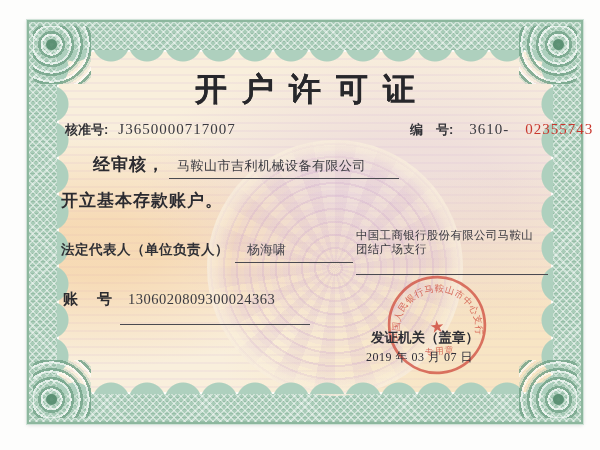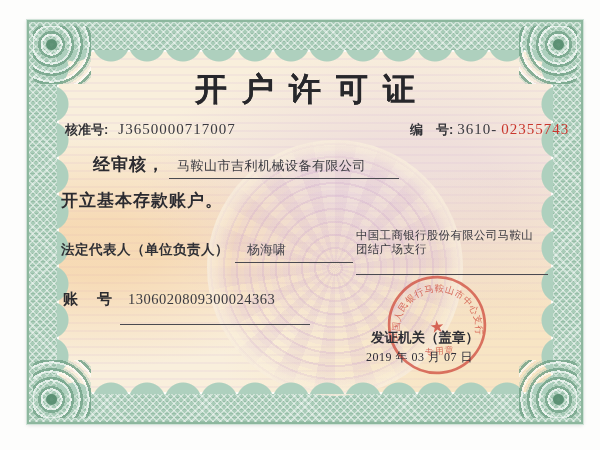--- a/index.html
+++ b/index.html
@@ -84,21 +84,21 @@
   .txt { position:absolute; z-index:4; color:#2d2d33; white-space:nowrap; }
   .serif { font-family:"Liberation Serif", serif; }
 
   .title {
     left:0; right:0; top:46px; text-align:center;
     font-size:32px; font-weight:bold; letter-spacing:15px; padding-left:15px;
     color:#27272b; text-shadow:0 0 .5px #27272b;
   }
   .row { display:flex; align-items:baseline; }
   .meta-left  { left:36px;  top:99px; gap:10px; }
-  .meta-right { left:381px; top:99px; gap:4px;text-align:right; }
+  .meta-right { left:381px; top:99px; gap:16px;text-align:right; }
   .lbl-sm { font-size:13px; font-weight:bold; color:#333338; }
   .val-md { font-size:15px; color:#3a3a40; letter-spacing:1px; }
   .red-num { color:#c9372e; }
 
   .line1 { left:64px; top:131px; }
   .big { font-size:17px; font-weight:bold; letter-spacing:1px; color:#2b2b30; }
   .company-box {
     width:230px; border-bottom:1.5px solid #4a4a50;
     font-size:13px; letter-spacing:.5px; color:#3a3a40;
     padding:0 2px 3px 8px; margin:0 4px;

